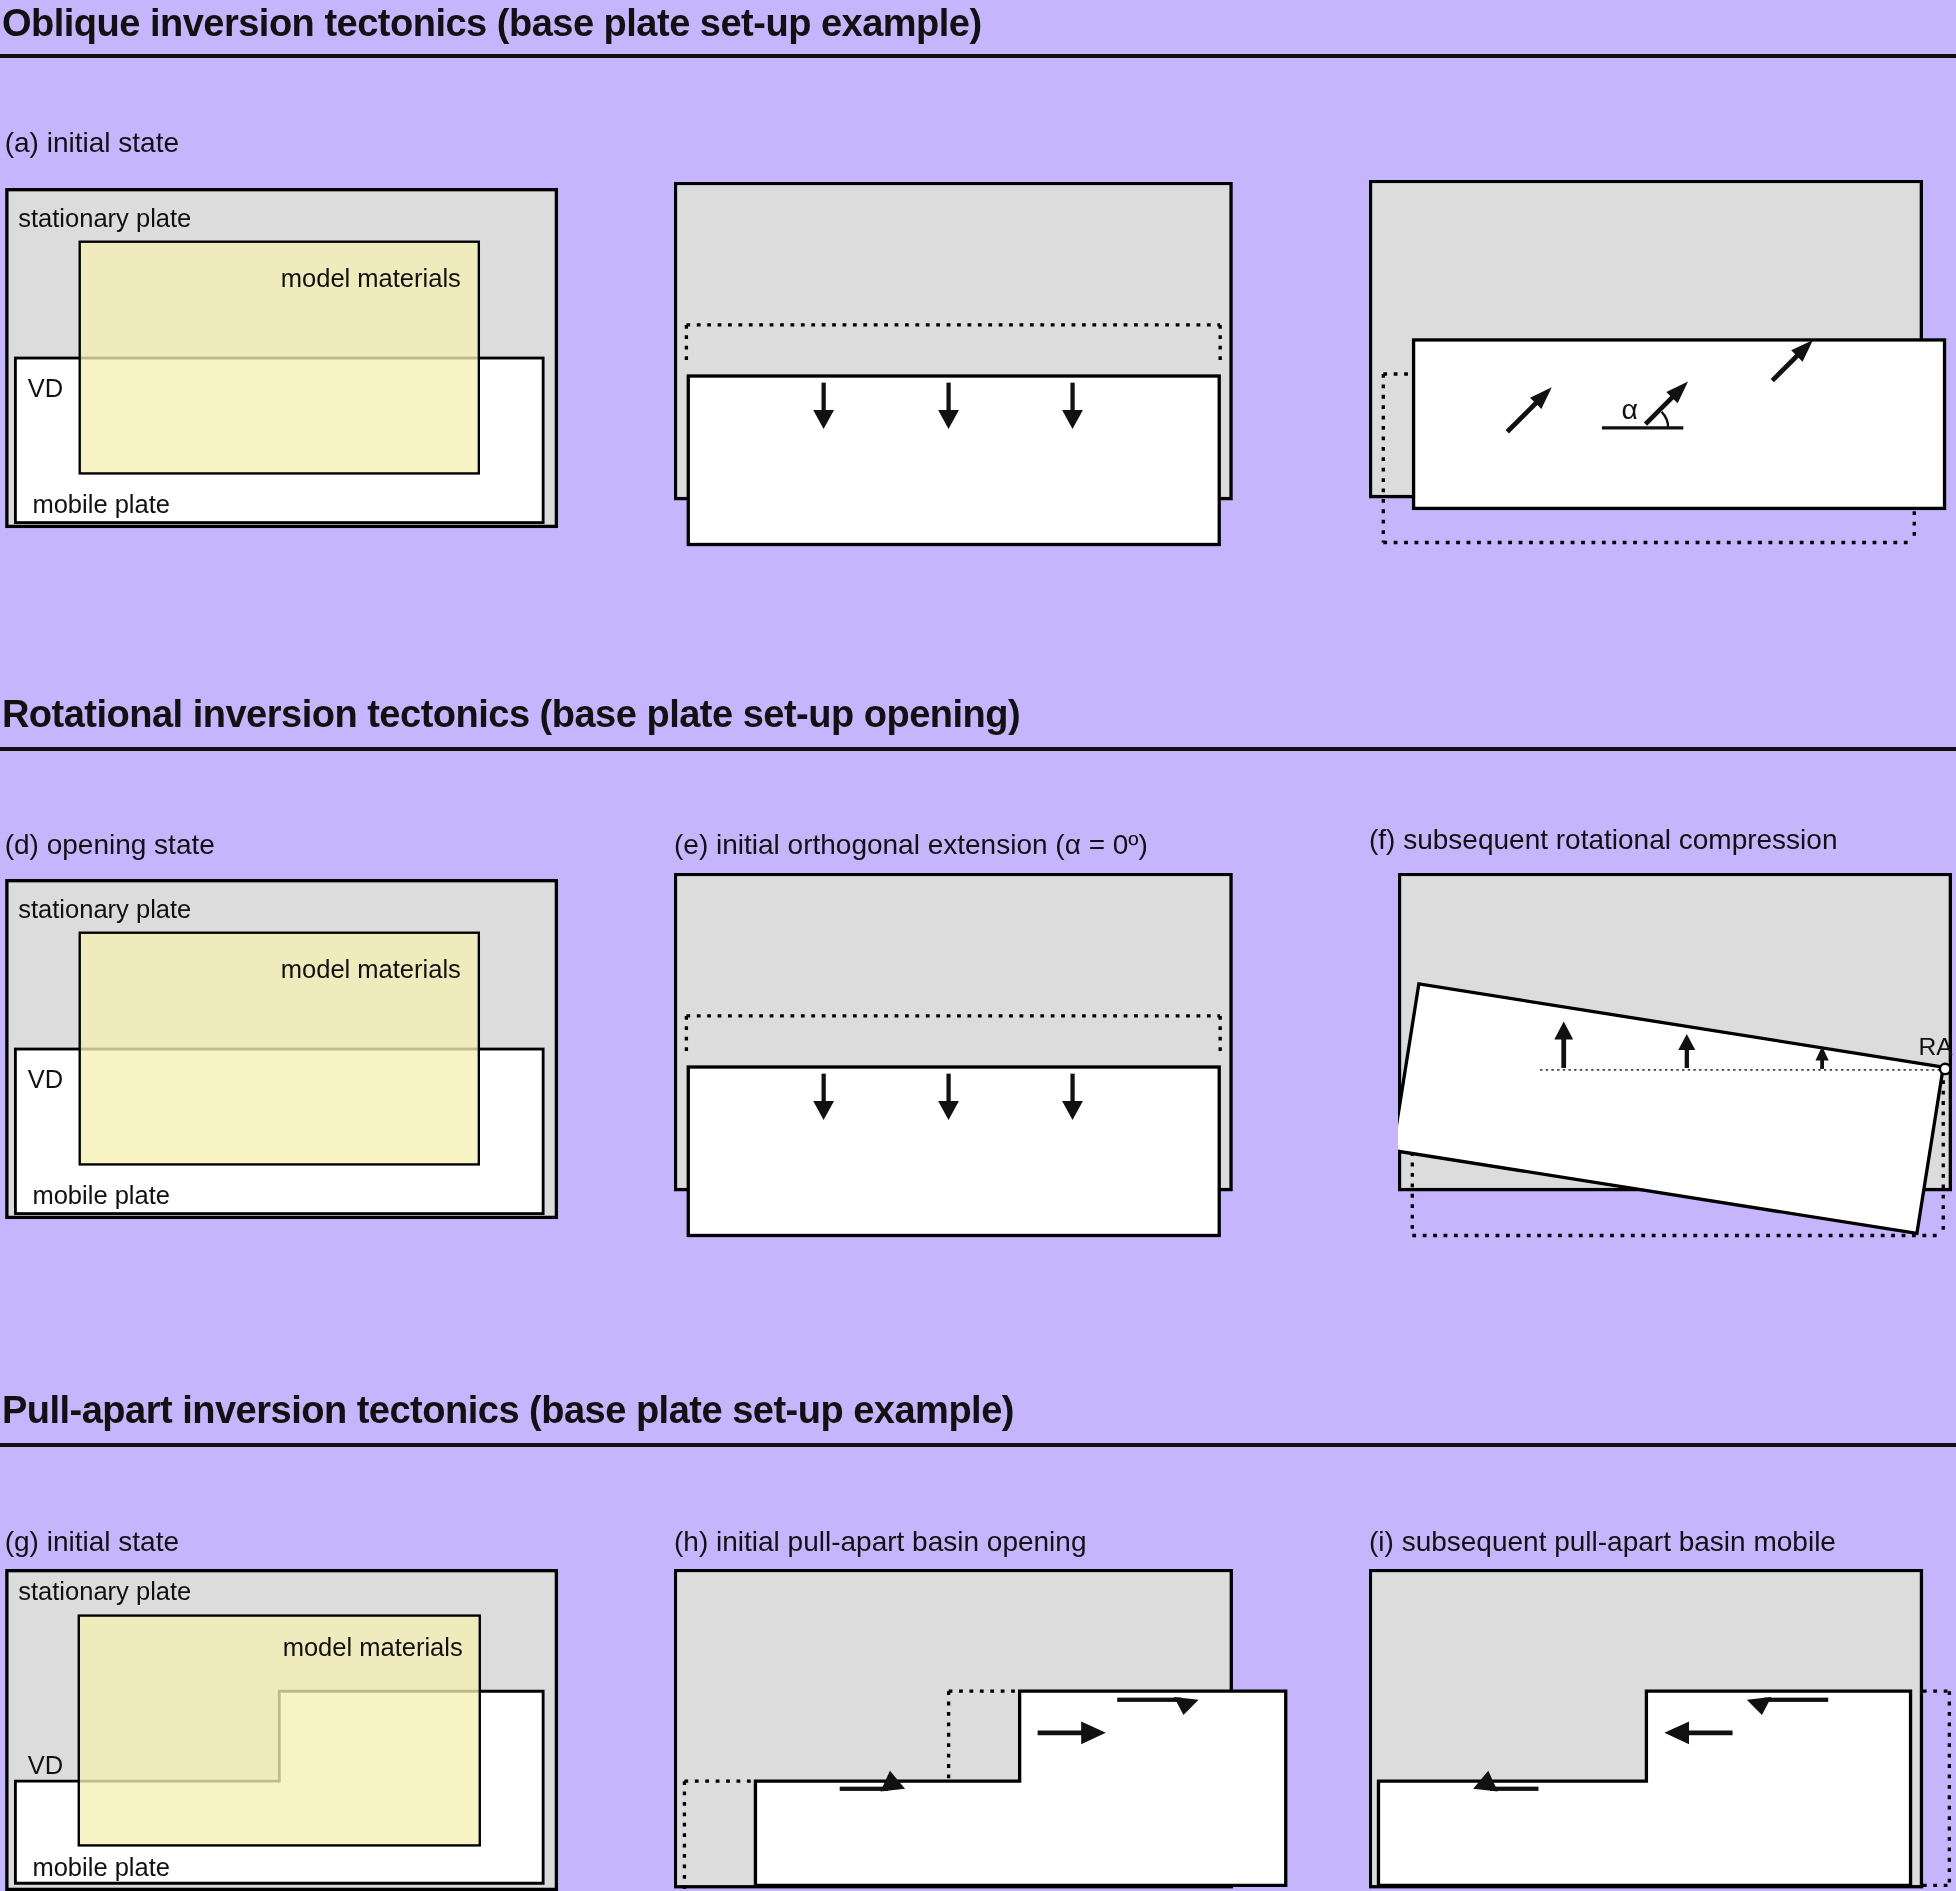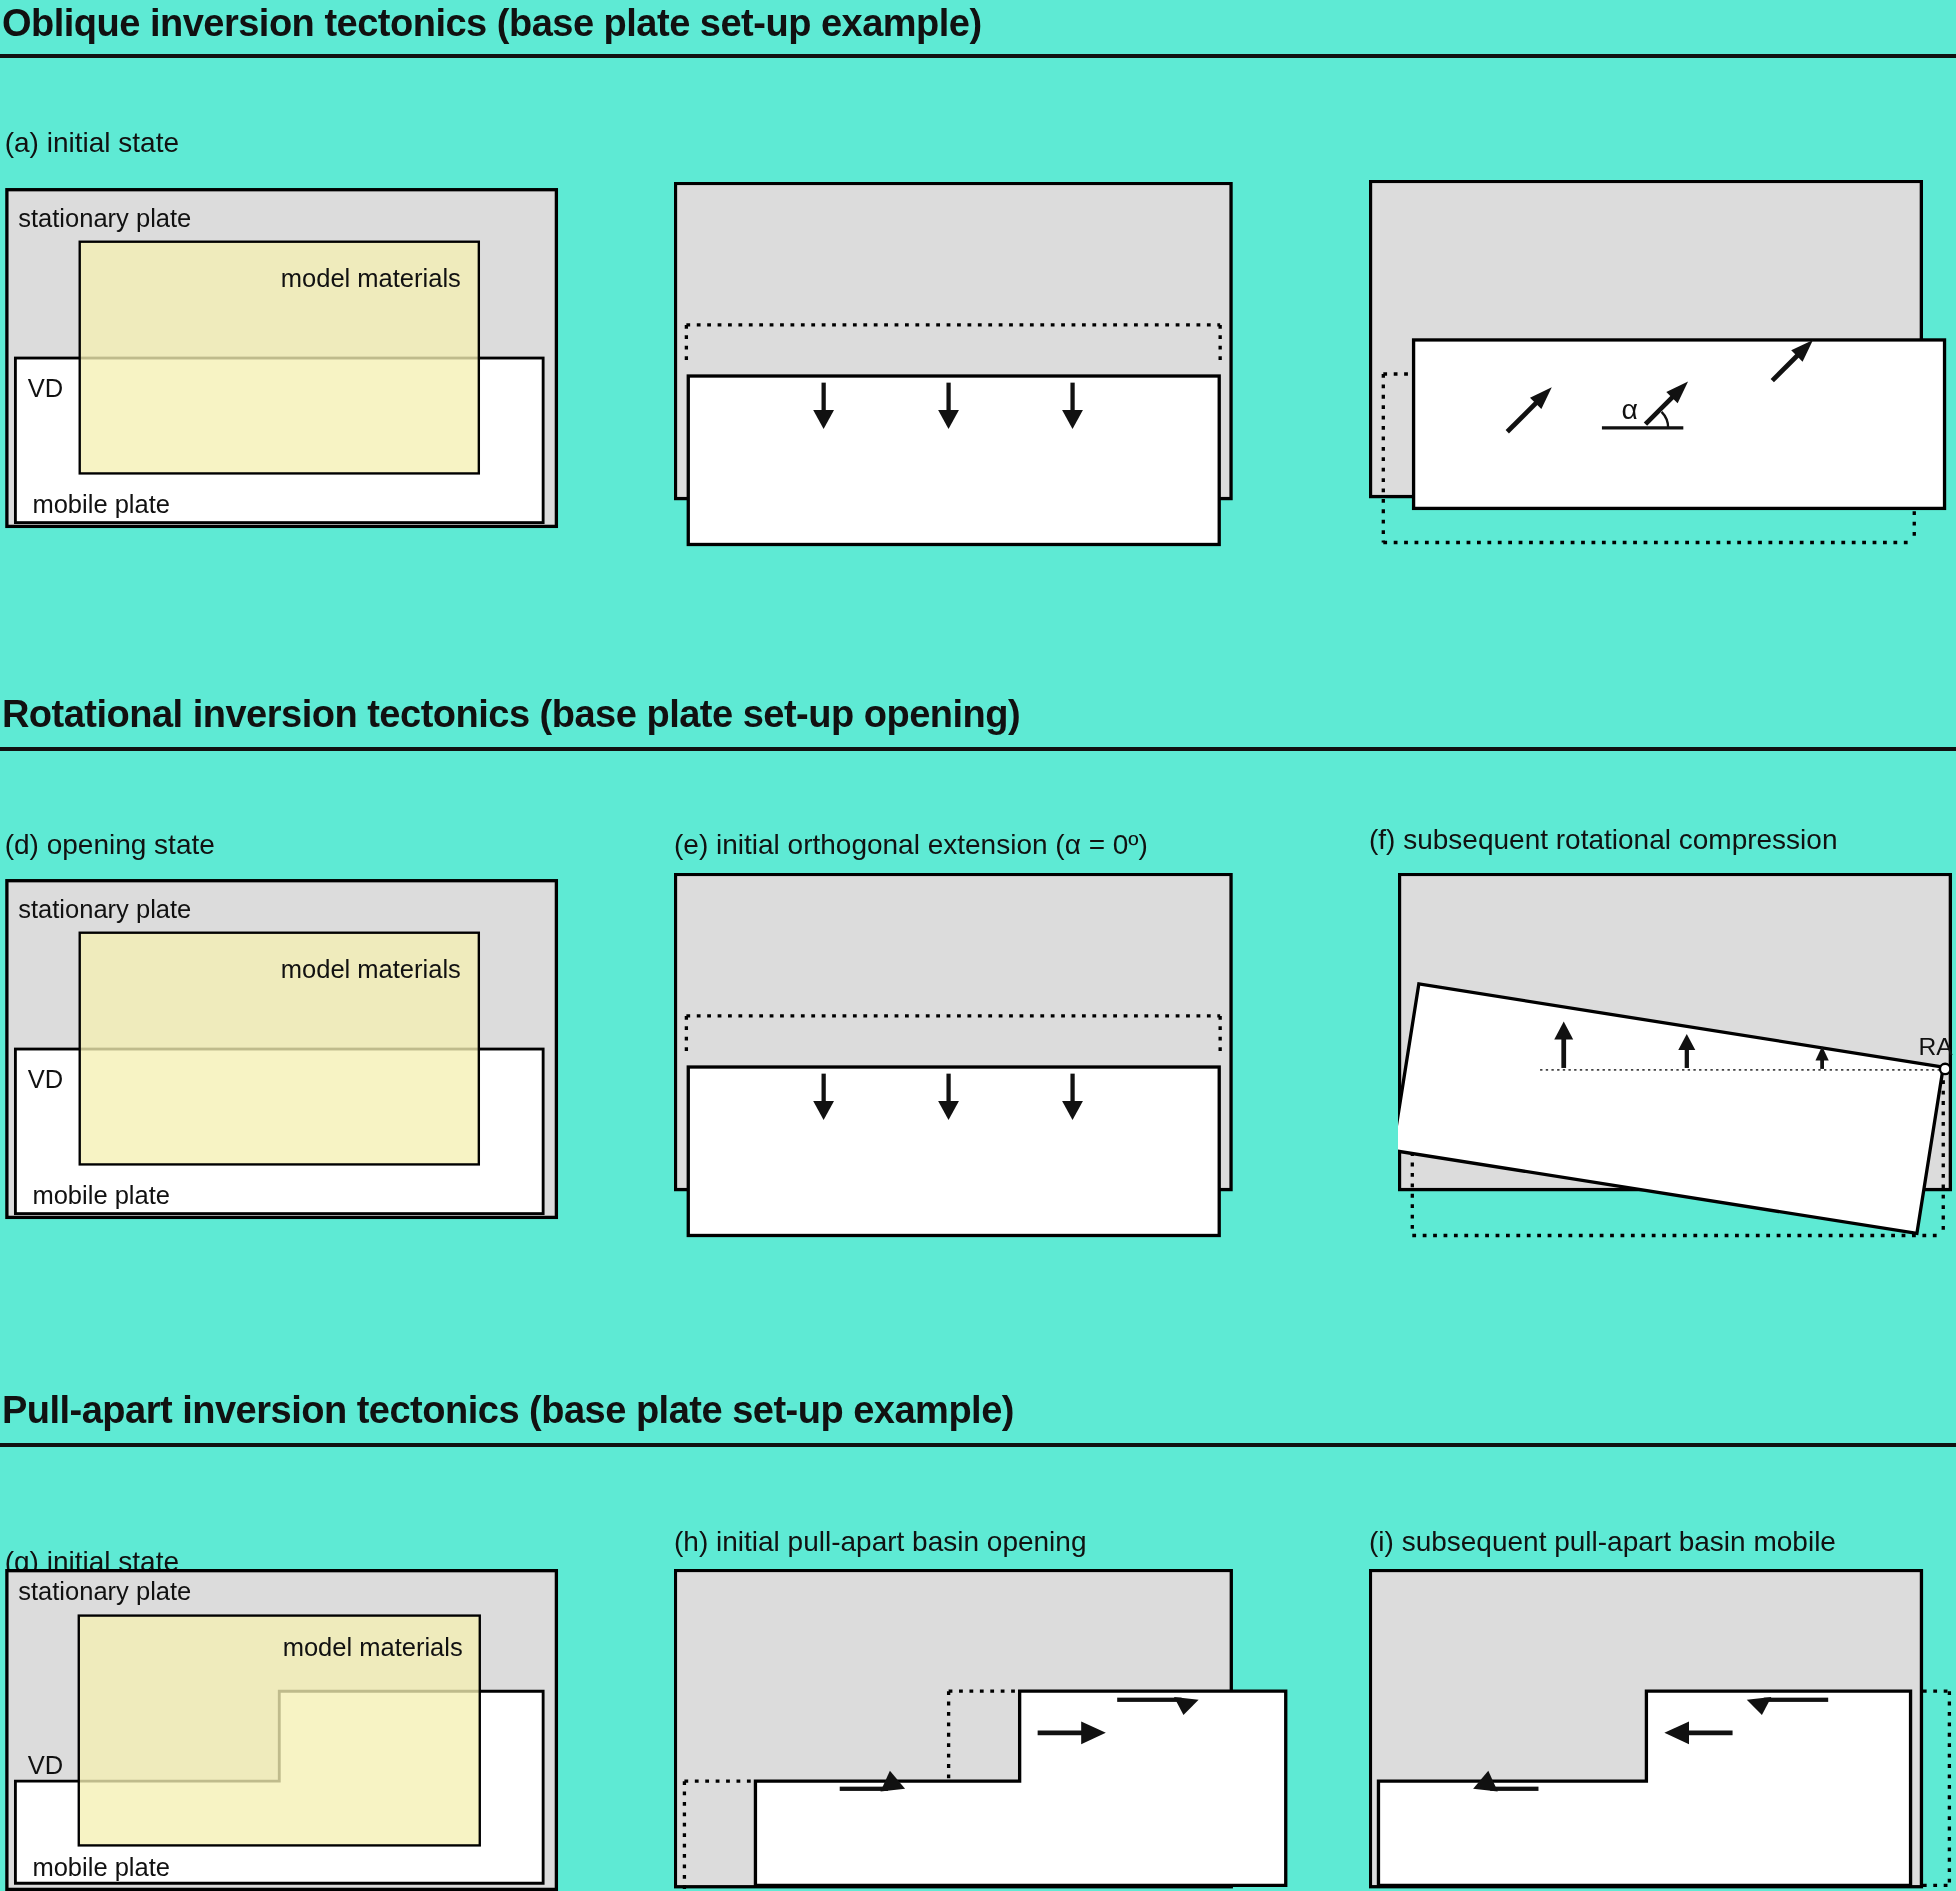--- a/index.html
+++ b/index.html
@@ -1,17 +1,17 @@
 <!DOCTYPE html>
 <html style="font-size:15px"><head>
 <meta charset="utf-8">
 <style>
   html,body{margin:0;padding:0;background:#ffffff;}
   #canvas{
-    position:relative;width:1956px;height:1892px;background:#5eead4;
+    position:relative;width:1956px;height:1892px;background:#c4b5fd;
     font-family:"Liberation Sans","DejaVu Sans",sans-serif;color:#111;
     overflow:hidden;
   }
   .section-header{
     position:absolute;left:1.9px;font-size:38px;font-weight:700;
     letter-spacing:-0.5px;white-space:nowrap;color:#111;
   }
   .rule{position:absolute;left:0;width:1956px;height:3.8px;background:#111;}
   .panel-title{
     position:absolute;font-size:28px;font-weight:400;white-space:nowrap;color:#111;
@@ -32,21 +32,21 @@
   <div class="panel-title" style="left:4.7px;top:127px;">(a) initial state</div>
 
   <div class="section-header" style="top:693px;">Rotational inversion tectonics (base plate set-up opening)</div>
   <div class="rule" style="top:747px;"></div>
   <div class="panel-title" style="left:4.7px;top:829px;">(d) opening state</div>
   <div class="panel-title" style="left:674px;top:829px;">(e) initial orthogonal extension (α = 0º)</div>
   <div class="panel-title" style="left:1369px;top:824px;">(f) subsequent rotational compression</div>
 
   <div class="section-header" style="top:1389px;">Pull-apart inversion tectonics (base plate set-up example)</div>
   <div class="rule" style="top:1443px;"></div>
-  <div class="panel-title" style="left:4.7px;top:1526px;margin-top:20px;">(g) initial state</div>
+  <div class="panel-title" style="left:4.7px;top:1526px;">(g) initial state</div>
   <div class="panel-title" style="left:674px;top:1526px;">(h) initial pull-apart basin opening</div>
   <div class="panel-title" style="left:1369px;top:1526px;">(i) subsequent pull-apart basin mobile</div>
 
   <div class="panel" style="left:4.7px;top:182px;">
     <svg width="558" height="371" viewBox="0 0 590 392">
       <rect x="2" y="8" width="581" height="356" fill="#dcdcdc" stroke="#000" stroke-width="3.5"></rect>
       <rect x="11" y="186" width="558" height="174" fill="#ffffff" stroke="#000" stroke-width="3"></rect>
       <rect x="79" y="63" width="422" height="245" fill="#f5f0b4" fill-opacity="0.78" stroke="#000" stroke-width="2.5"></rect>
       <text x="14" y="47" class="plate-label">stationary plate</text>
       <text x="482" y="111" text-anchor="end" class="plate-label">model materials</text>

